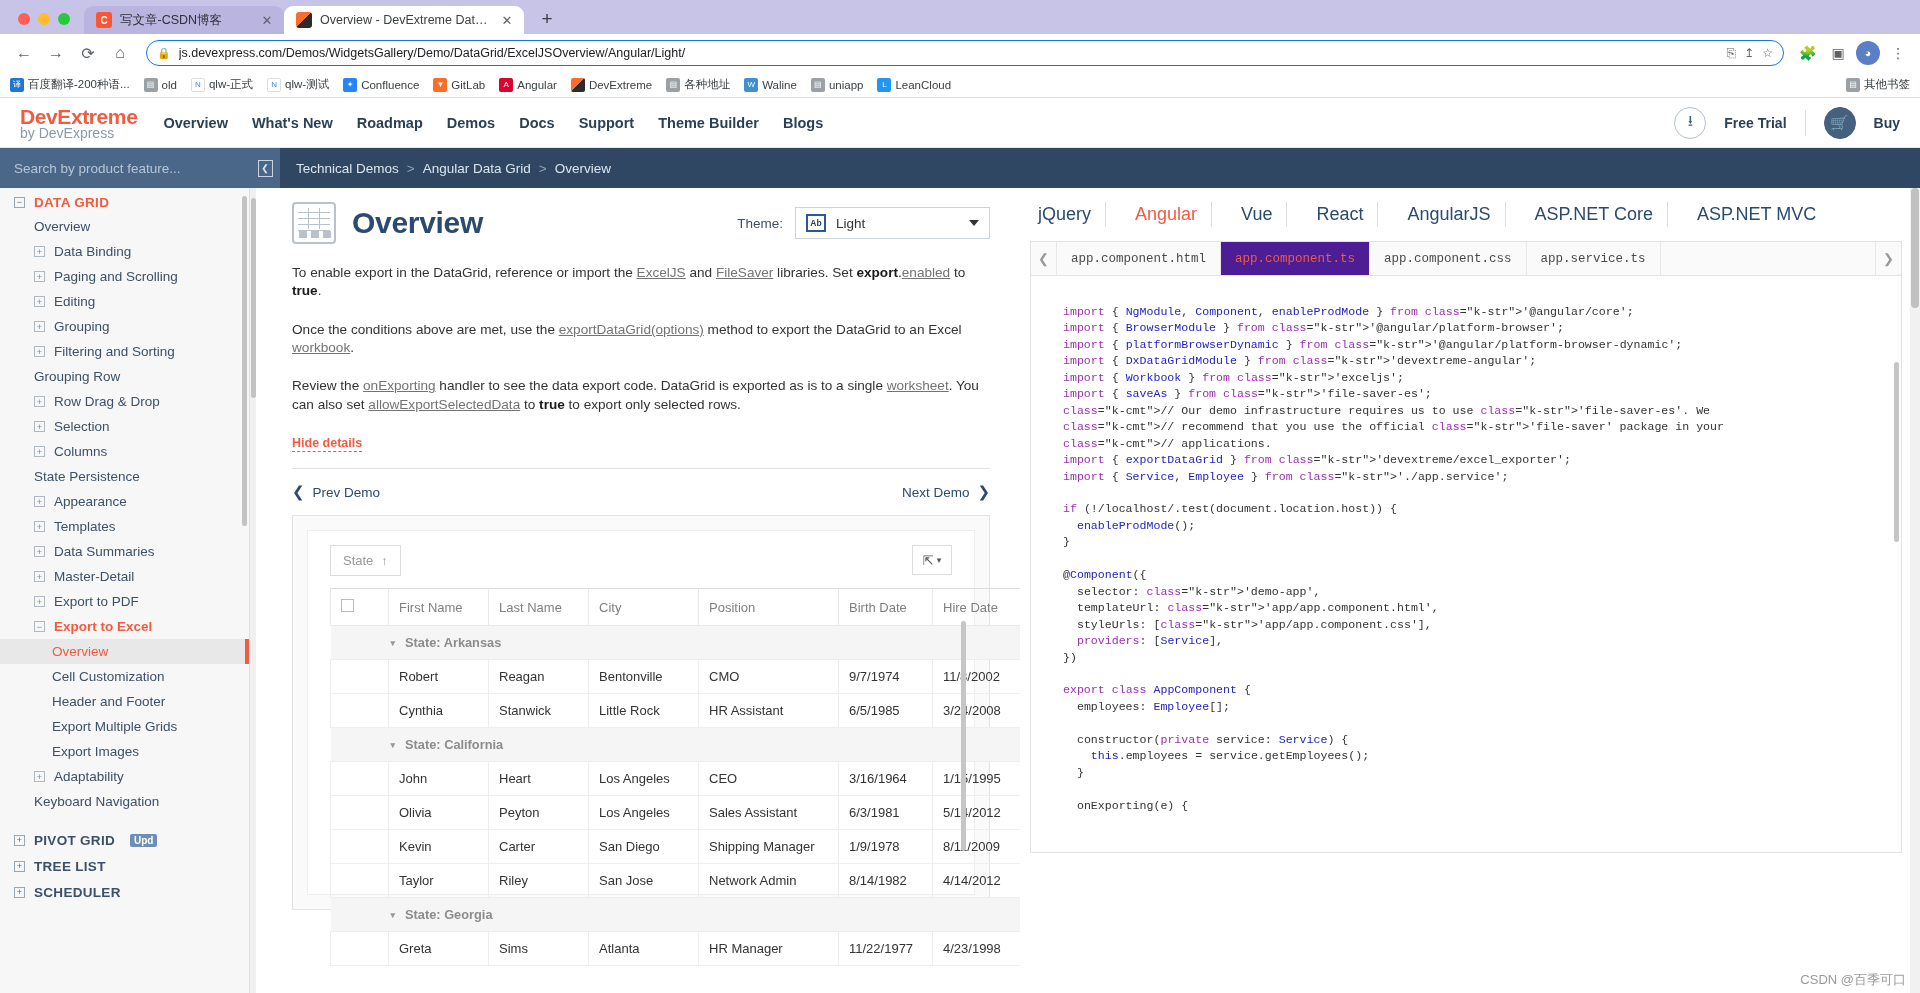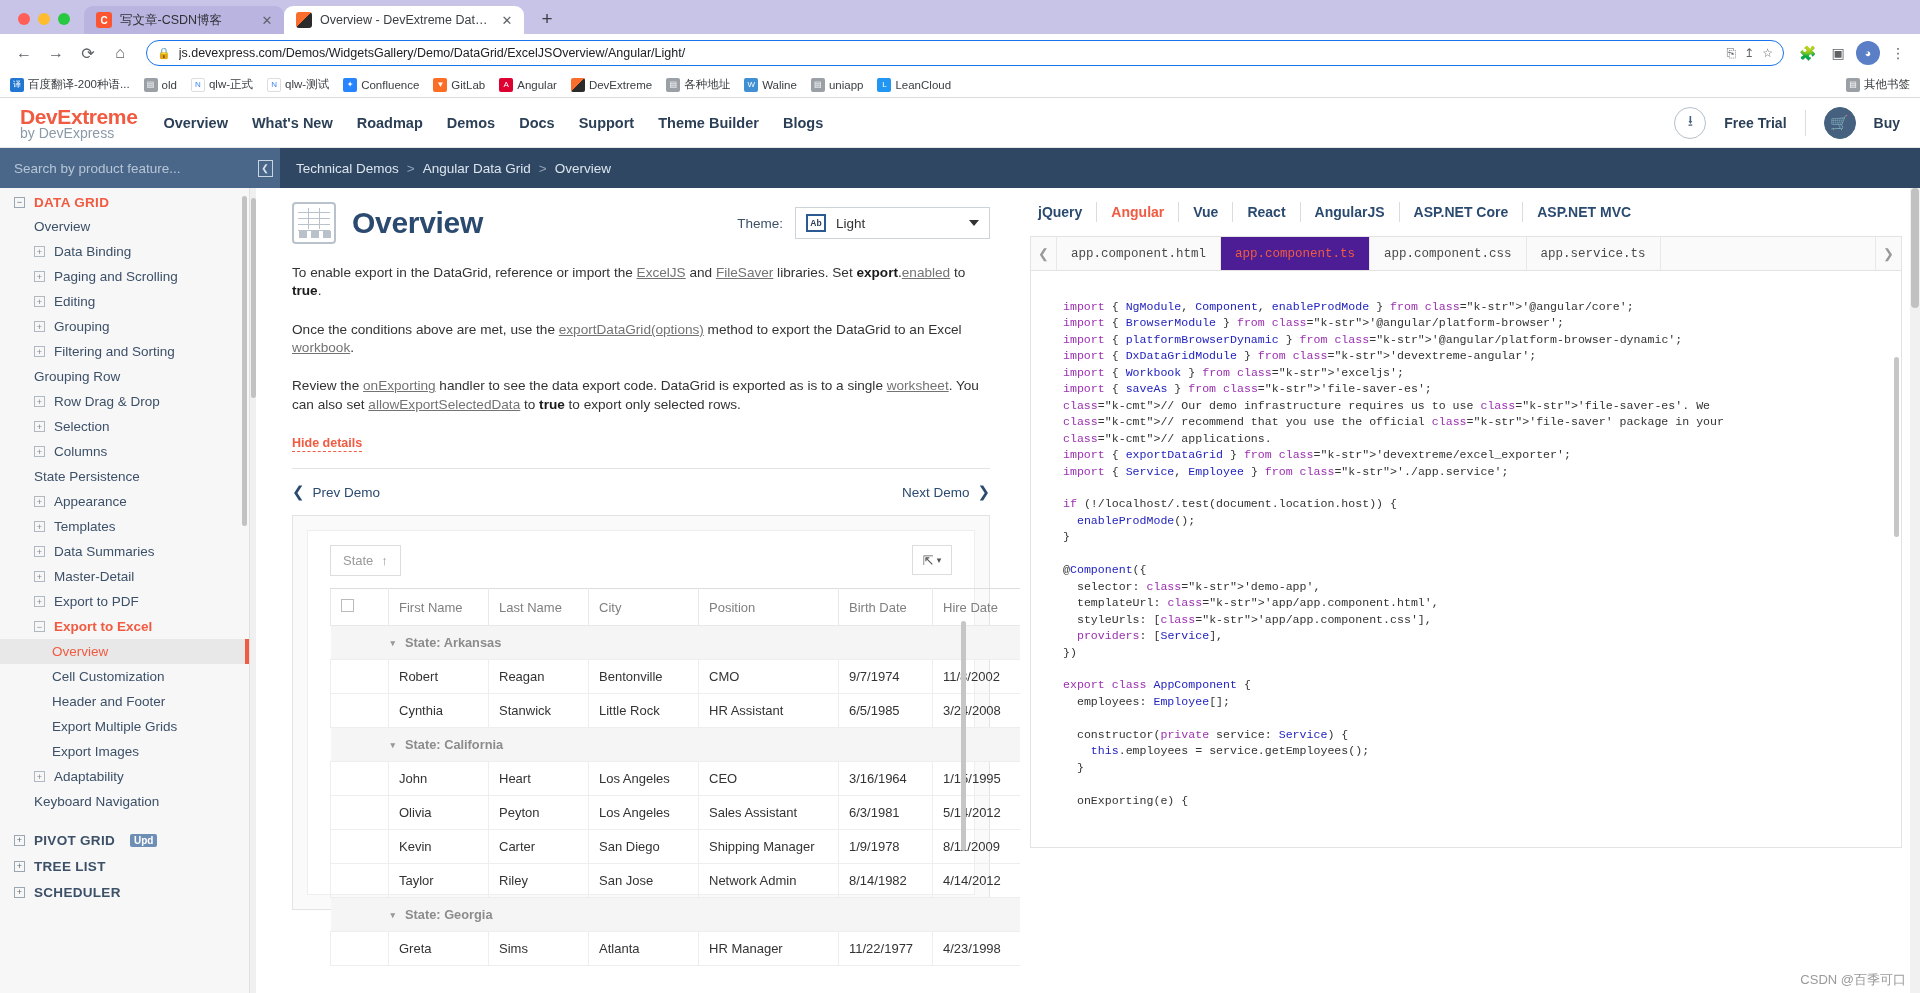--- a/index.html
+++ b/index.html
@@ -155,21 +155,21 @@
   table.dgrid tr.grouprow td { background:#f5f5f5; color:#8c8c8c; font-weight:bold; font-size:12.8px;
                                border-left:none; border-right:none; padding-left:0; }
   .grp-cell { display:flex; align-items:center; gap:10px; padding-left:60px; }
   .grp-arrow { color:#999; font-size:9px; }
   .chk { width:13px; height:13px; border:1px solid #bbb; display:inline-block; }
   .gscroll { position:absolute; right:8px; top:90px; width:5px; height:230px; background:#c6c6c6;
              border-radius:3px; }
 
   
   .right-pane { flex:1; padding:14px 18px 0 10px; overflow:hidden; }
-  .fw-tabs { display:flex; gap:0; align-items:center; font-size:14px; font-weight:bold; padding-left:4px; }
+  .fw-tabs { display:flex; gap:15px; align-items:center; font-size:18px; font-weight:normal; padding-left:4px; }
   .fw-tabs .fw { color:#2b4a6f; padding:2px 14px; border-right:1px solid #dcdcdc; }
   .fw-tabs .fw:first-child { padding-left:4px; }
   .fw-tabs .fw:last-child { border-right:none; }
   .fw-tabs .fw.act { color:#f05b41; }
 
   .code-box { margin-top:14px; border:1px solid #e3e3e3; height:612px; background:#fff; position:relative;
               overflow:hidden; }
   .file-tabs { display:flex; align-items:stretch; height:34px; border-bottom:1px solid #e3e3e3;
                background:#fafafa; }
   .ft-arrow { width:26px; display:flex; align-items:center; justify-content:center; color:#999;

